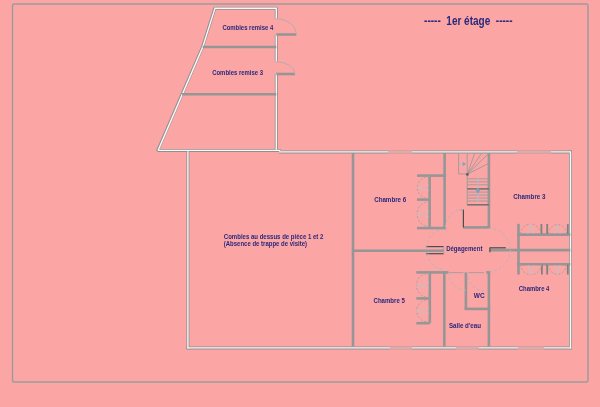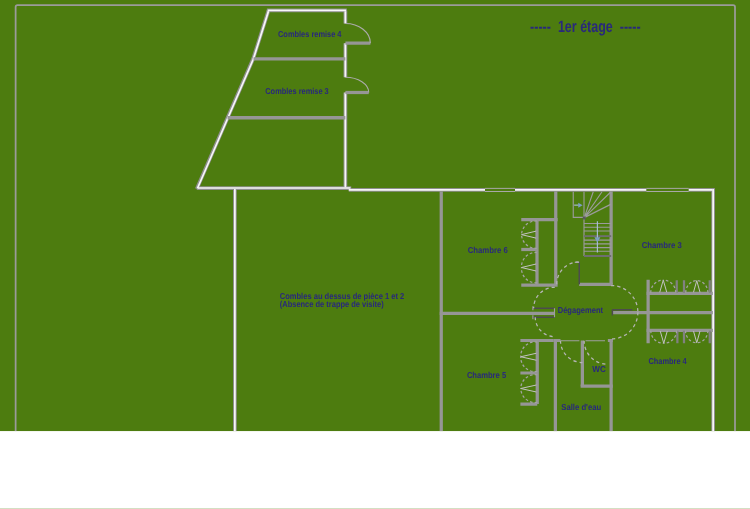--- a/index.html
+++ b/index.html
@@ -1,16 +1,16 @@
 <!DOCTYPE html>
 <html><head>
 <meta charset="utf-8">
 <style>
   html,body{margin:0;padding:0;background:#ffffff;}
-  #page{position:relative;width:600px;height:345px;background:#4d7c0f;overflow:hidden;
+  #page{position:relative;width:600px;height:407px;background:#fca5a5;overflow:hidden;
         font-family:"Liberation Sans",sans-serif;}
 </style>
 </head>
 <body>
 <div id="page">
 <svg width="600" height="407" viewBox="0 0 600 407">
 
   <rect x="12.5" y="4" width="575.5" height="378" rx="1.5" fill="none" stroke="#9b9b9b" stroke-width="1.4"></rect>
 
   <g stroke="#8f8f8f" stroke-width="3" fill="none" stroke-linecap="butt">

